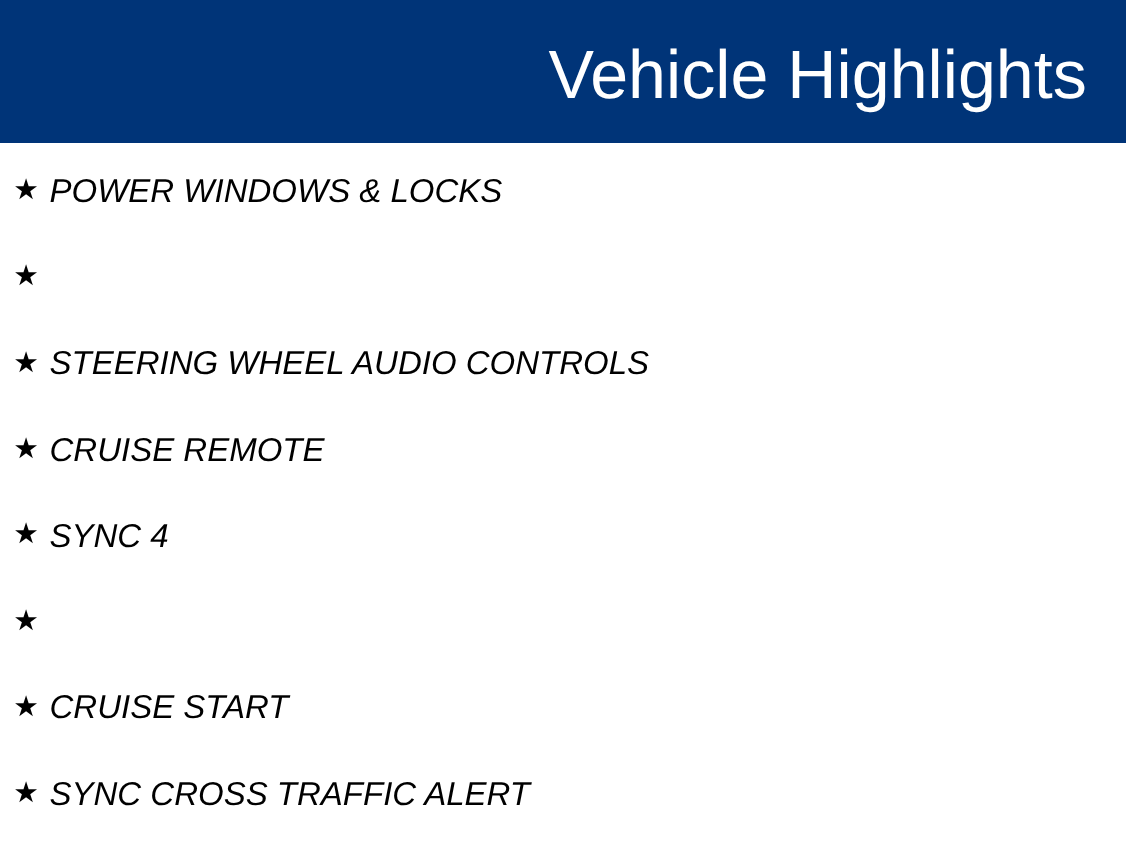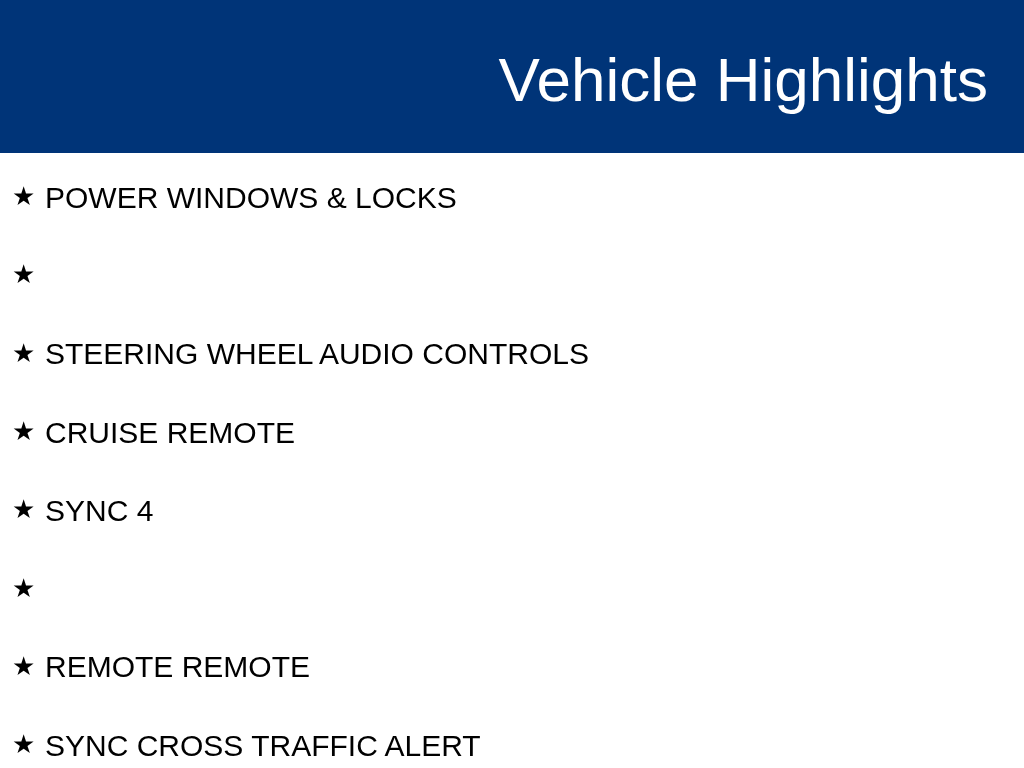--- a/index.html
+++ b/index.html
@@ -11,21 +11,21 @@
     position: relative;
     width: 1024px;
     height: 768px;
     background: var(--body-bg, #ffffff);
     overflow: hidden;
     font-family: "Liberation Sans", sans-serif;
   }
   .header-band {
     box-sizing: border-box;
     width: 100%;
-    height: 153px;
+    height: 130px;
     background: var(--header-bg, #003478);
     display: flex;
     align-items: center;
     justify-content: flex-end;
     padding-right: 36px;
     padding-top: 8px;
   }
   .header-title {
     margin: 0;
     font-size: 62px;
@@ -54,20 +54,21 @@
     color: var(--bullet, #000000);
     width: 33px;
     flex: 0 0 33px;
     transform: translateY(-1px);
   }
   .item-label {
     font-size: 30px;
     line-height: 1.1;
     color: var(--item-text, #000000);
     white-space: nowrap;
+    font-style: italic;
   }
 </style>
 </head>
 <body>
 
 <div class="slide">
 
   <div class="header-band">
     <h1 class="header-title">Vehicle Highlights</h1>
   </div>
@@ -90,21 +91,21 @@
     </li>
     <li class="highlight-item">
       <span class="bullet-star">★</span>
       <span class="item-label">SYNC 4</span>
     </li>
     <li class="highlight-item">
       <span class="bullet-star">★</span>
     </li>
     <li class="highlight-item">
       <span class="bullet-star">★</span>
-      <span class="item-label">REMOTE REMOTE</span>
+      <span class="item-label">CRUISE START</span>
     </li>
     <li class="highlight-item">
       <span class="bullet-star">★</span>
       <span class="item-label">SYNC CROSS TRAFFIC ALERT</span>
     </li>
   </ul>
 
 </div>
 
 </body></html>

